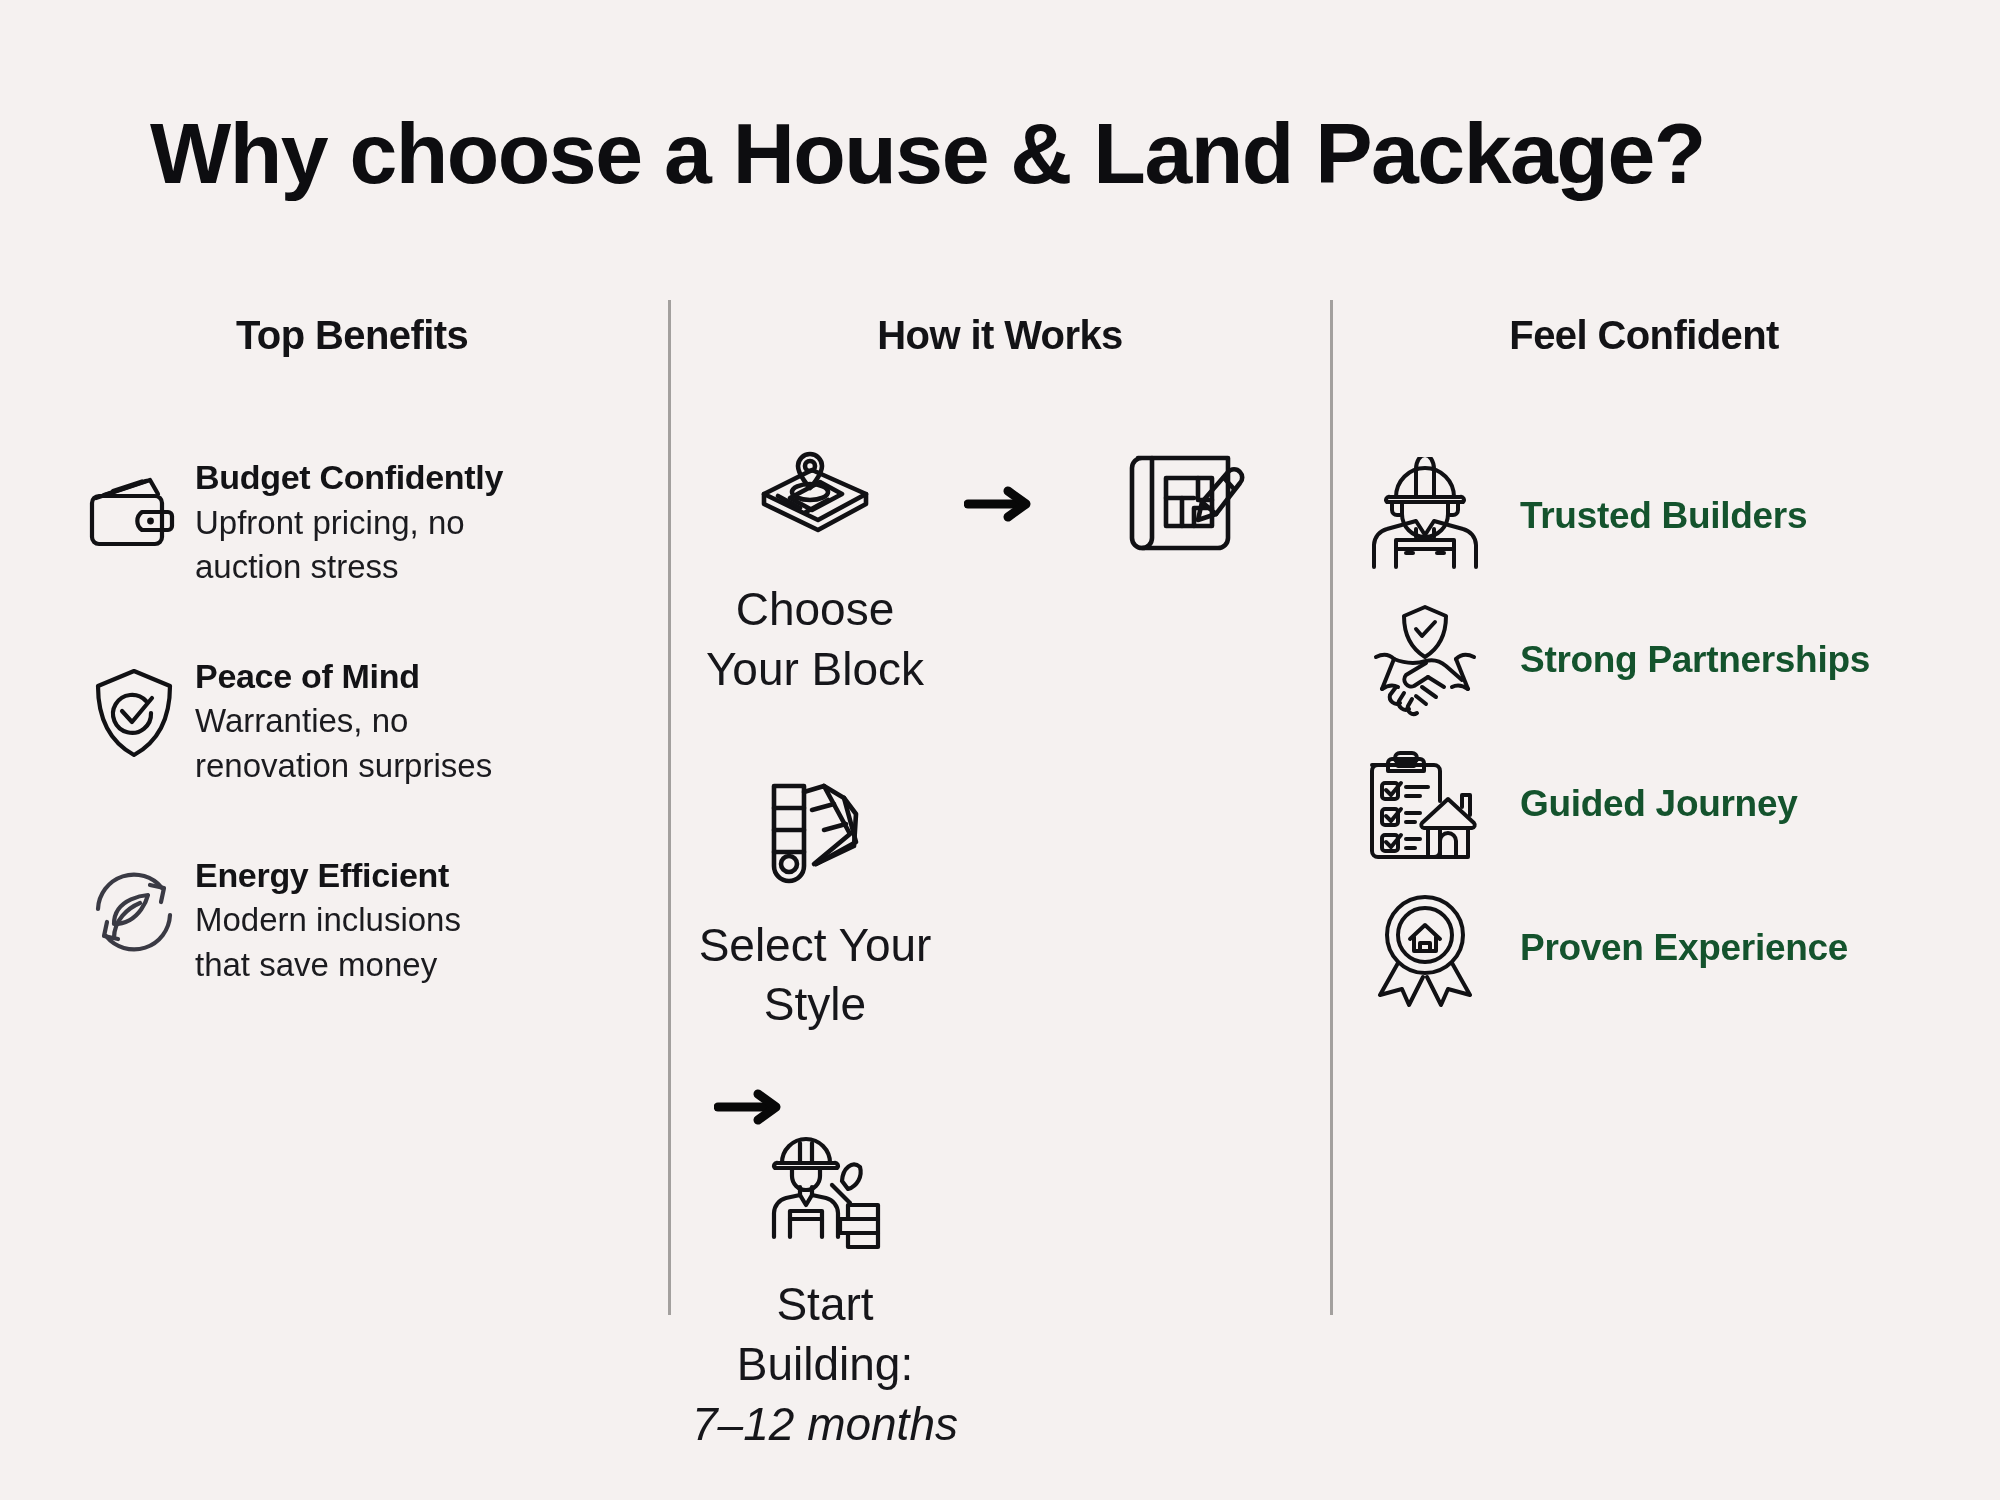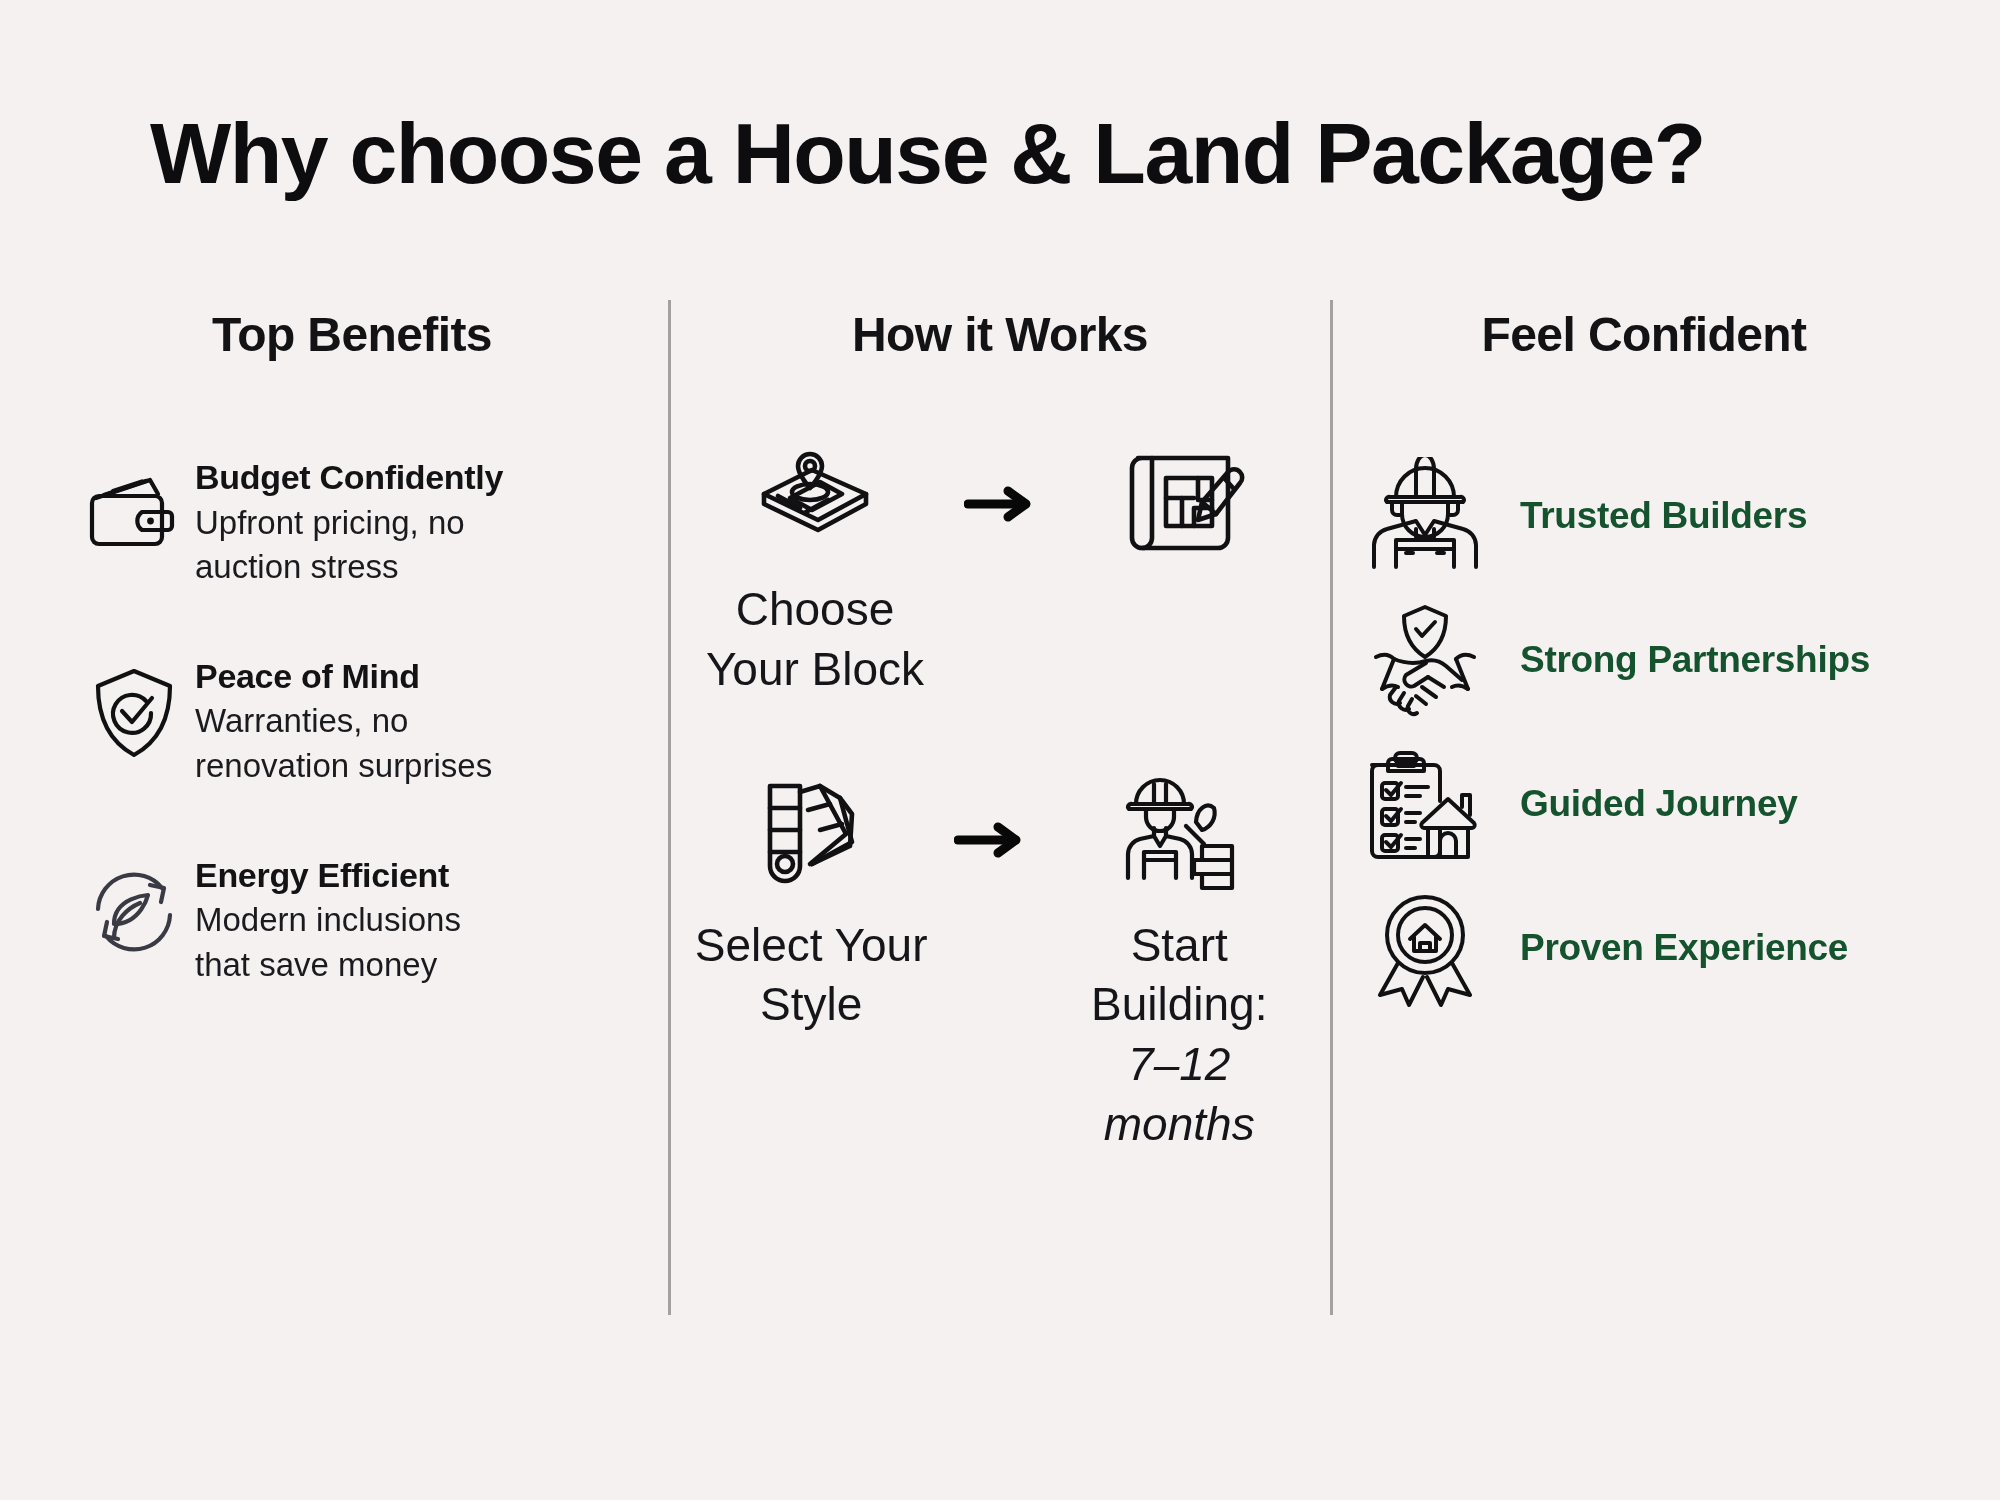--- a/index.html
+++ b/index.html
@@ -48,21 +48,21 @@
   
   .col {
     position: absolute;
     top: 300px;
   }
   .col-benefits  { left: 70px;   width: 580px; }
   .col-works     { left: 690px;  width: 620px; }
   .col-confident { left: 1352px; width: 630px; }
 
   .col-head {
-    font-size: 48px;
+    font-size: 40px;
     font-weight: 700;
     letter-spacing: -0.6px;
     text-align: center;
     color: #131316;
     margin: 0 0 0 0;
     height: 70px;
     line-height: 70px;
   }
   .col-benefits .col-head  { text-align: center; padding-right: 16px; }
   .col-works .col-head     { text-align: center; }
@@ -274,21 +274,21 @@
               <path d="M78 46 v22 h14"></path>
               <path d="M74 94 v-18 h18"></path>
               <path d="M82 70 L108 40 a8 8 0 0 1 12 0 a8 8 0 0 1 0 11 L96 82 L78 88 Z"></path>
               <path d="M104 46 L114 57"></path>
               <path d="M82 70 L96 82"></path>
             </svg>
           </span>
         </div>
       </div>
 
-      <div class="step-row" style="margin-top:68px;">
+      <div class="step-row" style="margin-top:68px;flex-direction:column;">
         <div class="step">
           <span class="ic">
             <svg viewBox="0 0 130 130" width="130" height="130" fill="none" stroke="#111114" stroke-width="4.6" stroke-linecap="round" stroke-linejoin="round">
               <path d="M24 18 h30 v80 a15 15 0 0 1 -30 0 z"></path>
               <path d="M24 40 h30"></path>
                 <path d="M24 62 h30"></path>
                 <path d="M24 84 h30"></path>
               <circle cx="39" cy="96" r="8"></circle>
               <path d="M54 24 L74 18 L100 66 L64 96"></path>
               <path d="M62 42 L84 36"></path>

